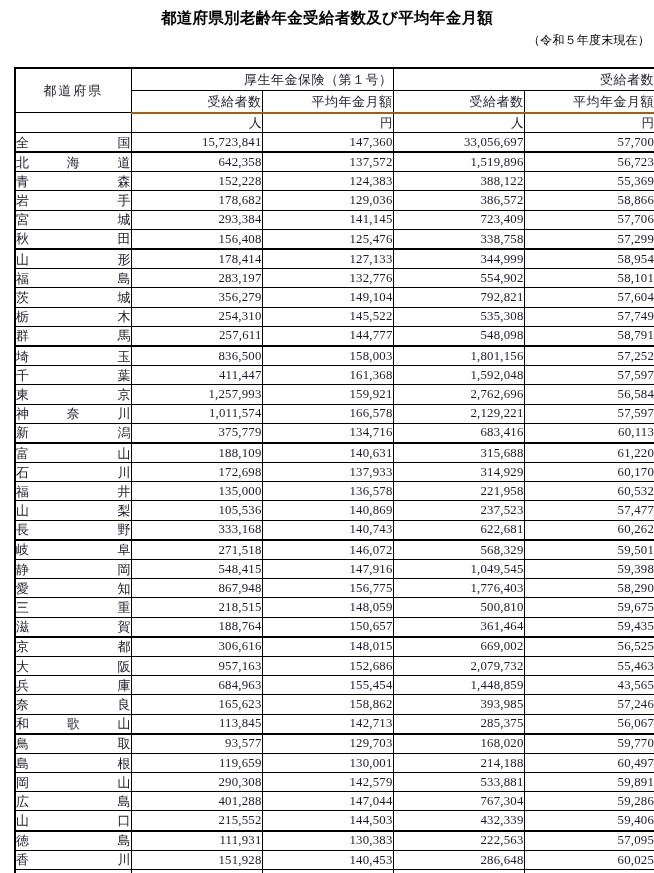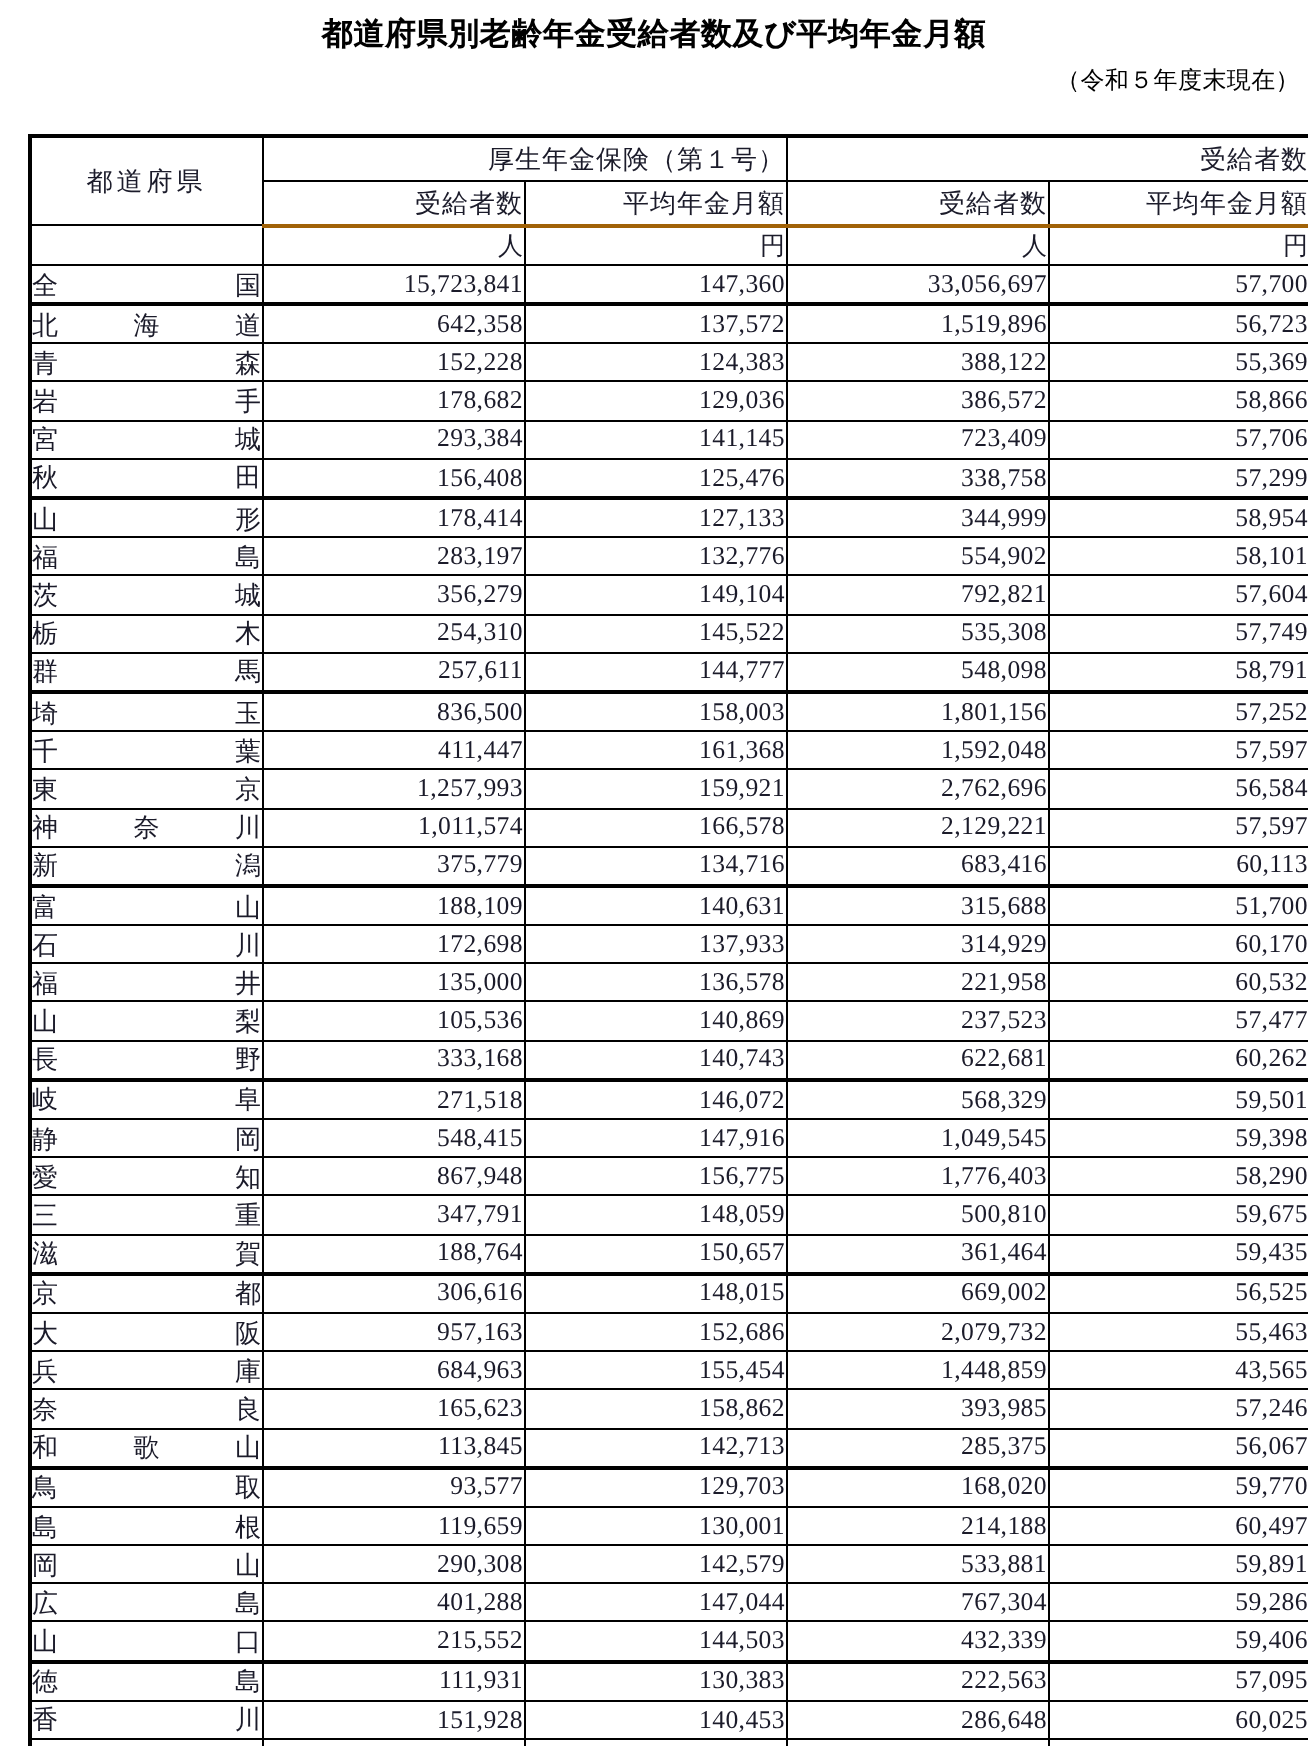--- a/index.html
+++ b/index.html
@@ -348,21 +348,21 @@
         <tr>
           <td class="pref">
             <span class="pname">
               <span>富</span>
               <span>山</span>
             </span>
           </td>
           <td class="num">188,109</td>
           <td class="num">140,631</td>
           <td class="num">315,688</td>
-          <td class="num">51,700</td>
+          <td class="num">61,220</td>
         </tr>
         <tr>
           <td class="pref">
             <span class="pname">
               <span>石</span>
               <span>川</span>
             </span>
           </td>
           <td class="num">172,698</td>
           <td class="num">137,933</td>
@@ -441,21 +441,21 @@
           <td class="num">1,776,403</td>
           <td class="num">58,290</td>
         </tr>
         <tr>
           <td class="pref">
             <span class="pname">
               <span>三</span>
               <span>重</span>
             </span>
           </td>
-          <td class="num">347,791</td>
+          <td class="num">218,515</td>
           <td class="num">148,059</td>
           <td class="num">500,810</td>
           <td class="num">59,675</td>
         </tr>
         <tr class="group-end">
           <td class="pref">
             <span class="pname">
               <span>滋</span>
               <span>賀</span>
             </span>

